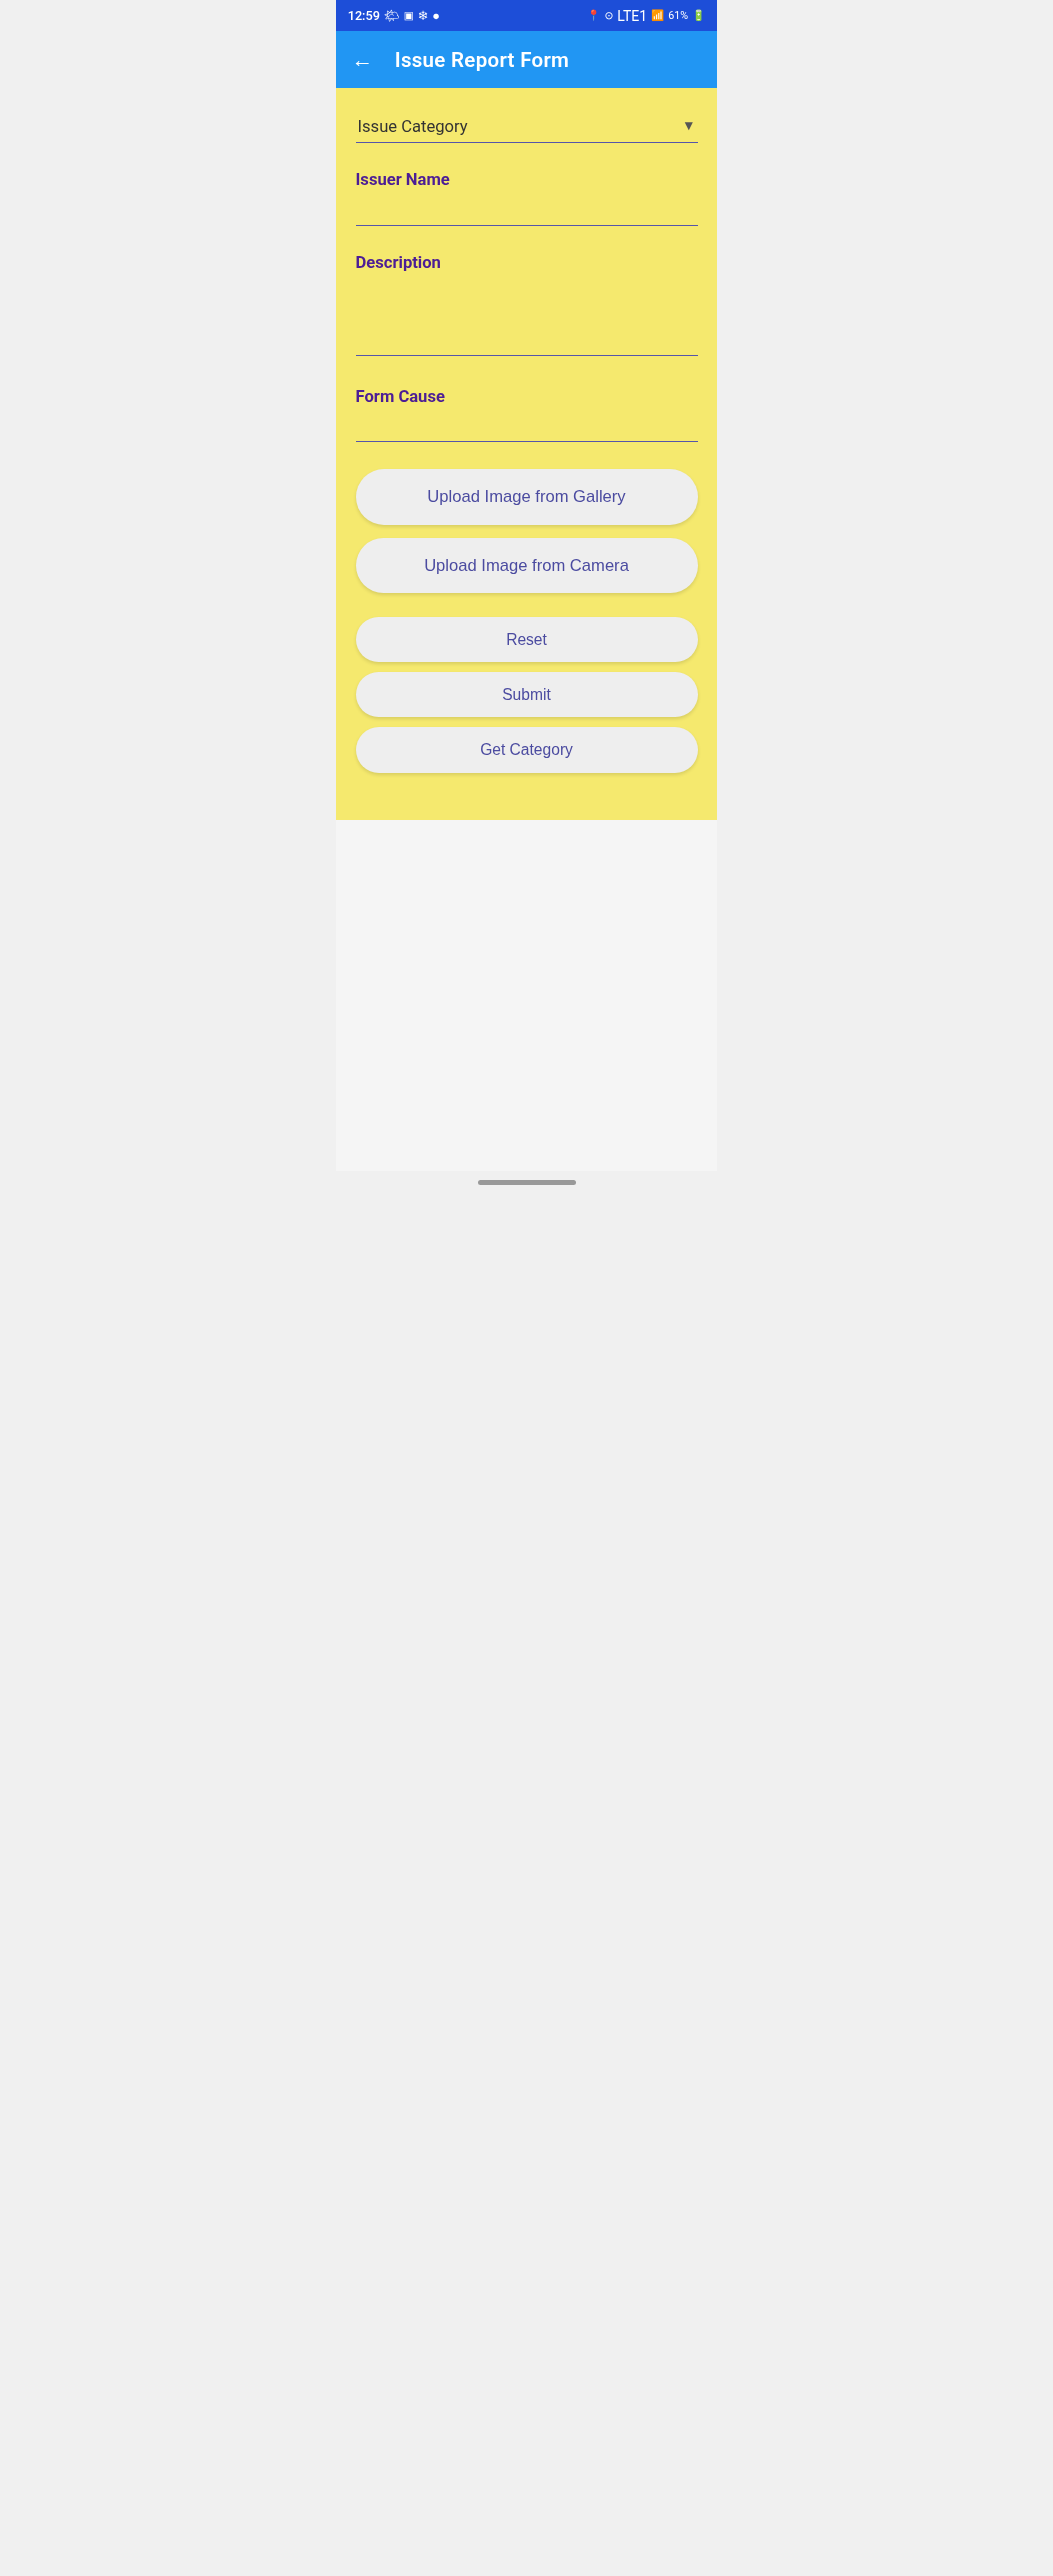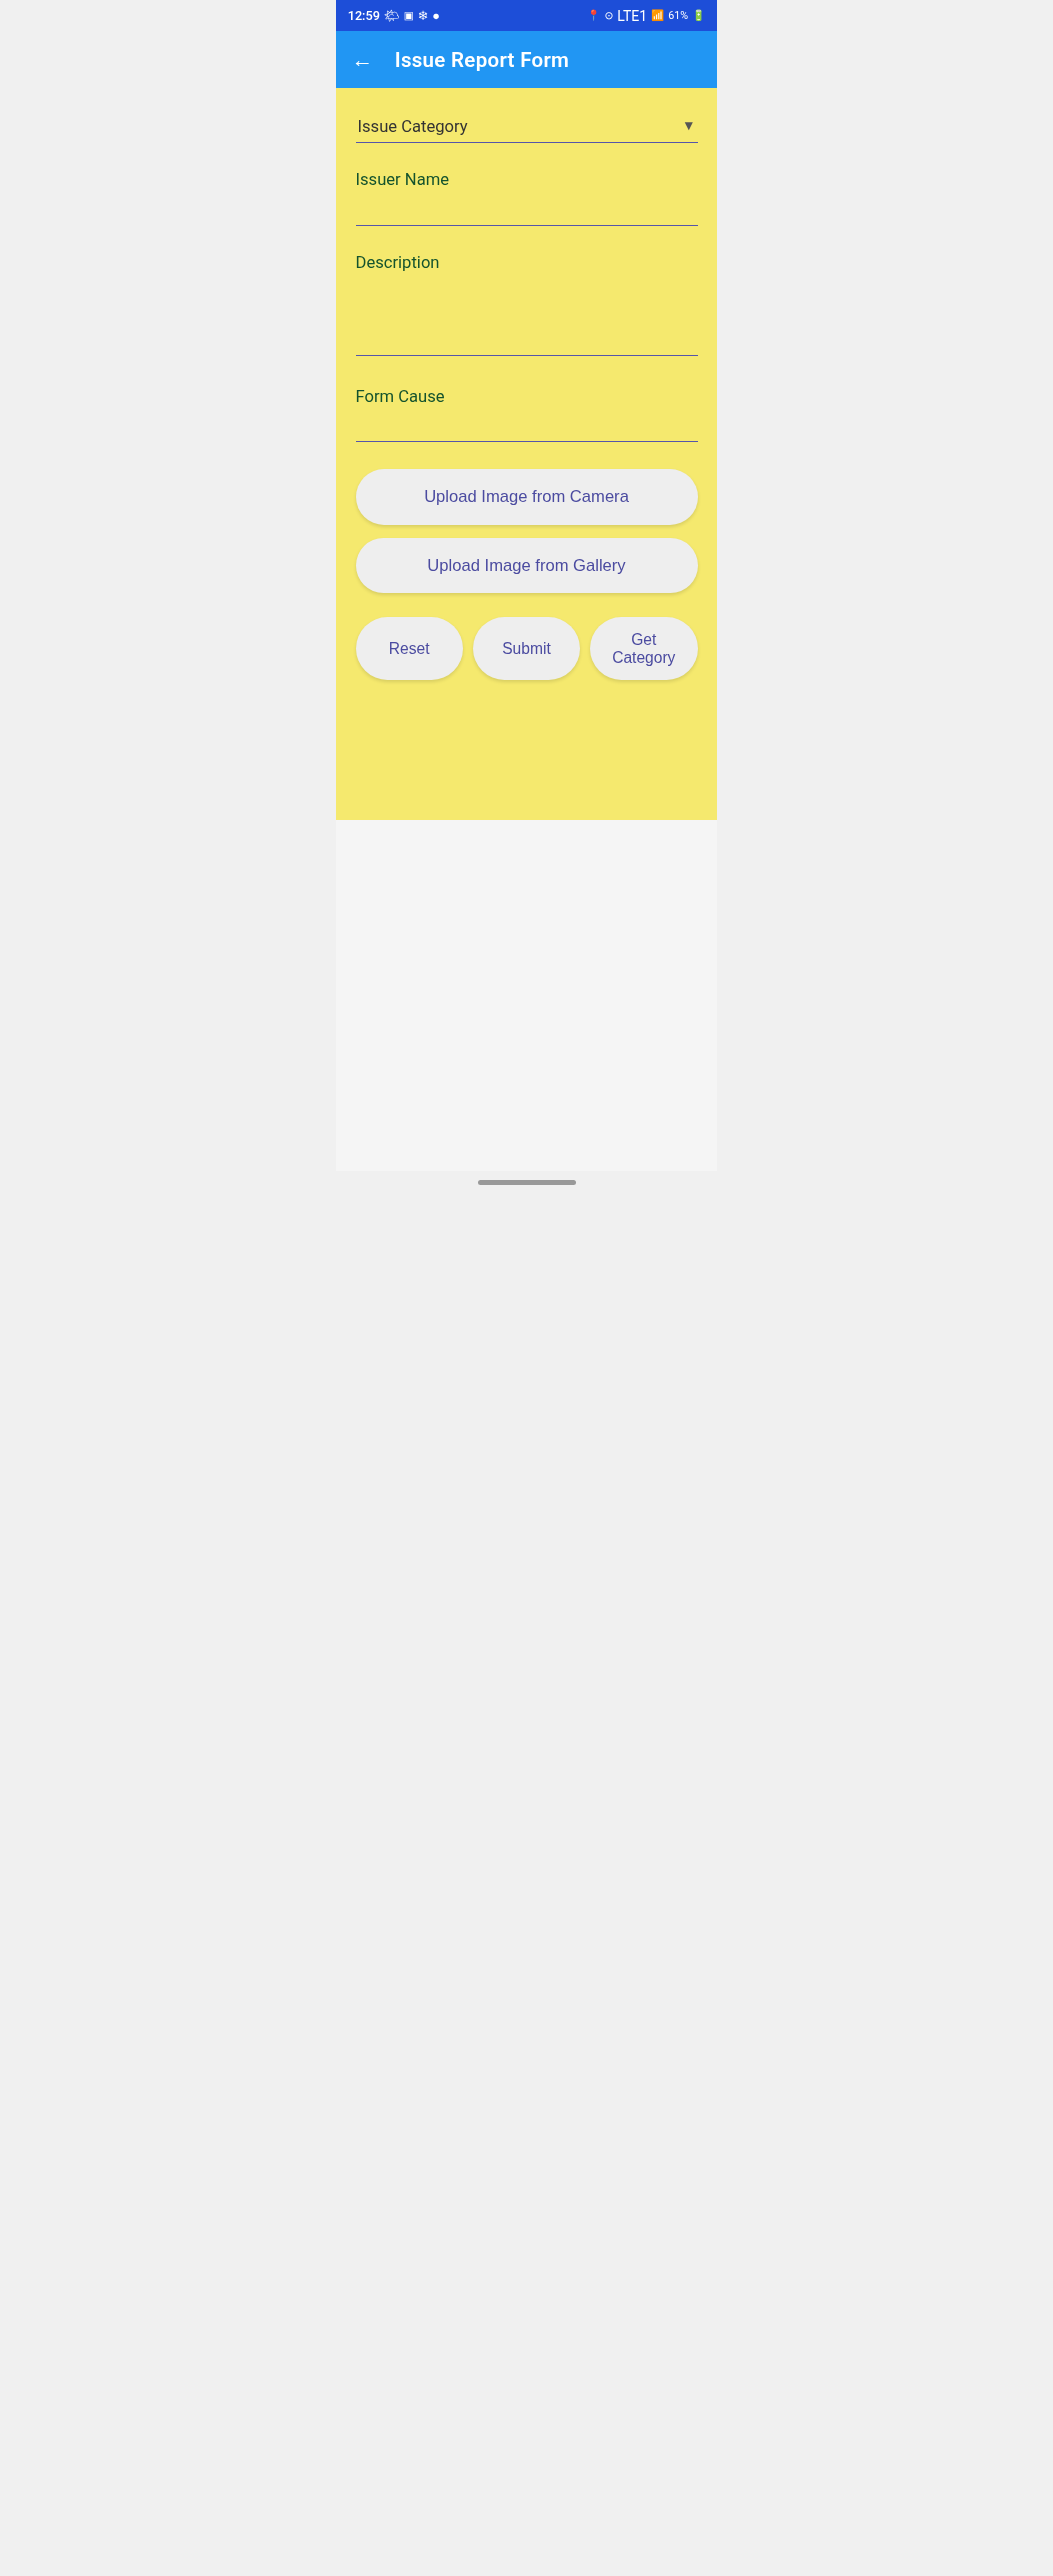--- a/index.html
+++ b/index.html
@@ -79,23 +79,23 @@
       padding: 23.4px 19.5px 31px 19.5px;
       min-height: 732px;
     }
 
     
     .form-field {
       margin-bottom: 27px;
     }
 
     .field-label {
-      color: #14532d;
+      color: #4c1d95;
       font-size: 16.6px;
-      font-weight: 400;
+      font-weight: 700;
       margin-bottom: 5.9px;
       display: block;
     }
 
     .field-input {
       width: 100%;
       background: transparent;
       border: none;
       border-bottom: 1.5px solid #5555AA;
       padding: 5.9px 2px;
@@ -157,20 +157,21 @@
 
     .upload-button:last-of-type {
       margin-bottom: 23.4px;
     }
 
     .action-buttons {
       display: flex;
       gap: 9.8px;
       justify-content: flex-start;
       margin-top: 7.8px;
+      flex-direction: column;
     }
 
     .action-btn {
       background: #EEEEEE;
       border: none;
       border-radius: 49px;
       padding: 13.7px 19.5px;
       font-size: 15.6px;
       color: #4B4BA0;
       font-weight: 500;
@@ -247,23 +248,23 @@
   <div class="form-field">
     <span class="field-label">Description</span>
     <textarea class="field-input-multiline" placeholder="" style=""></textarea>
   </div>
 
   <div class="form-field">
     <span class="field-label">Form Cause</span>
     <input class="field-input" type="text" placeholder="" style="">
   </div>
 
+  <button class="upload-button">Upload Image from Gallery</button>
+
   <button class="upload-button">Upload Image from Camera</button>
-
-  <button class="upload-button">Upload Image from Gallery</button>
 
   <div class="action-buttons">
     <button class="action-btn">Reset</button>
     <button class="action-btn">Submit</button>
     <button class="action-btn">Get Category</button>
   </div>
 
 </div>
 
 <div class="bottom-area"></div>

